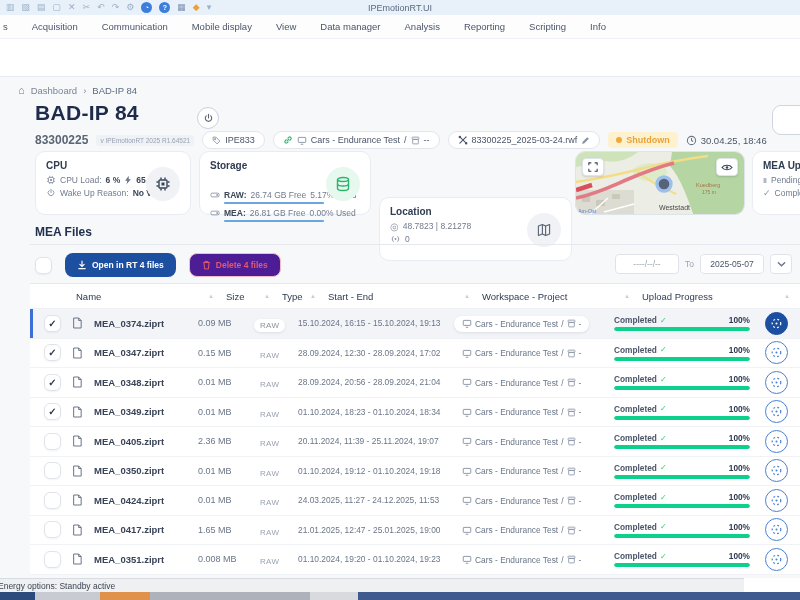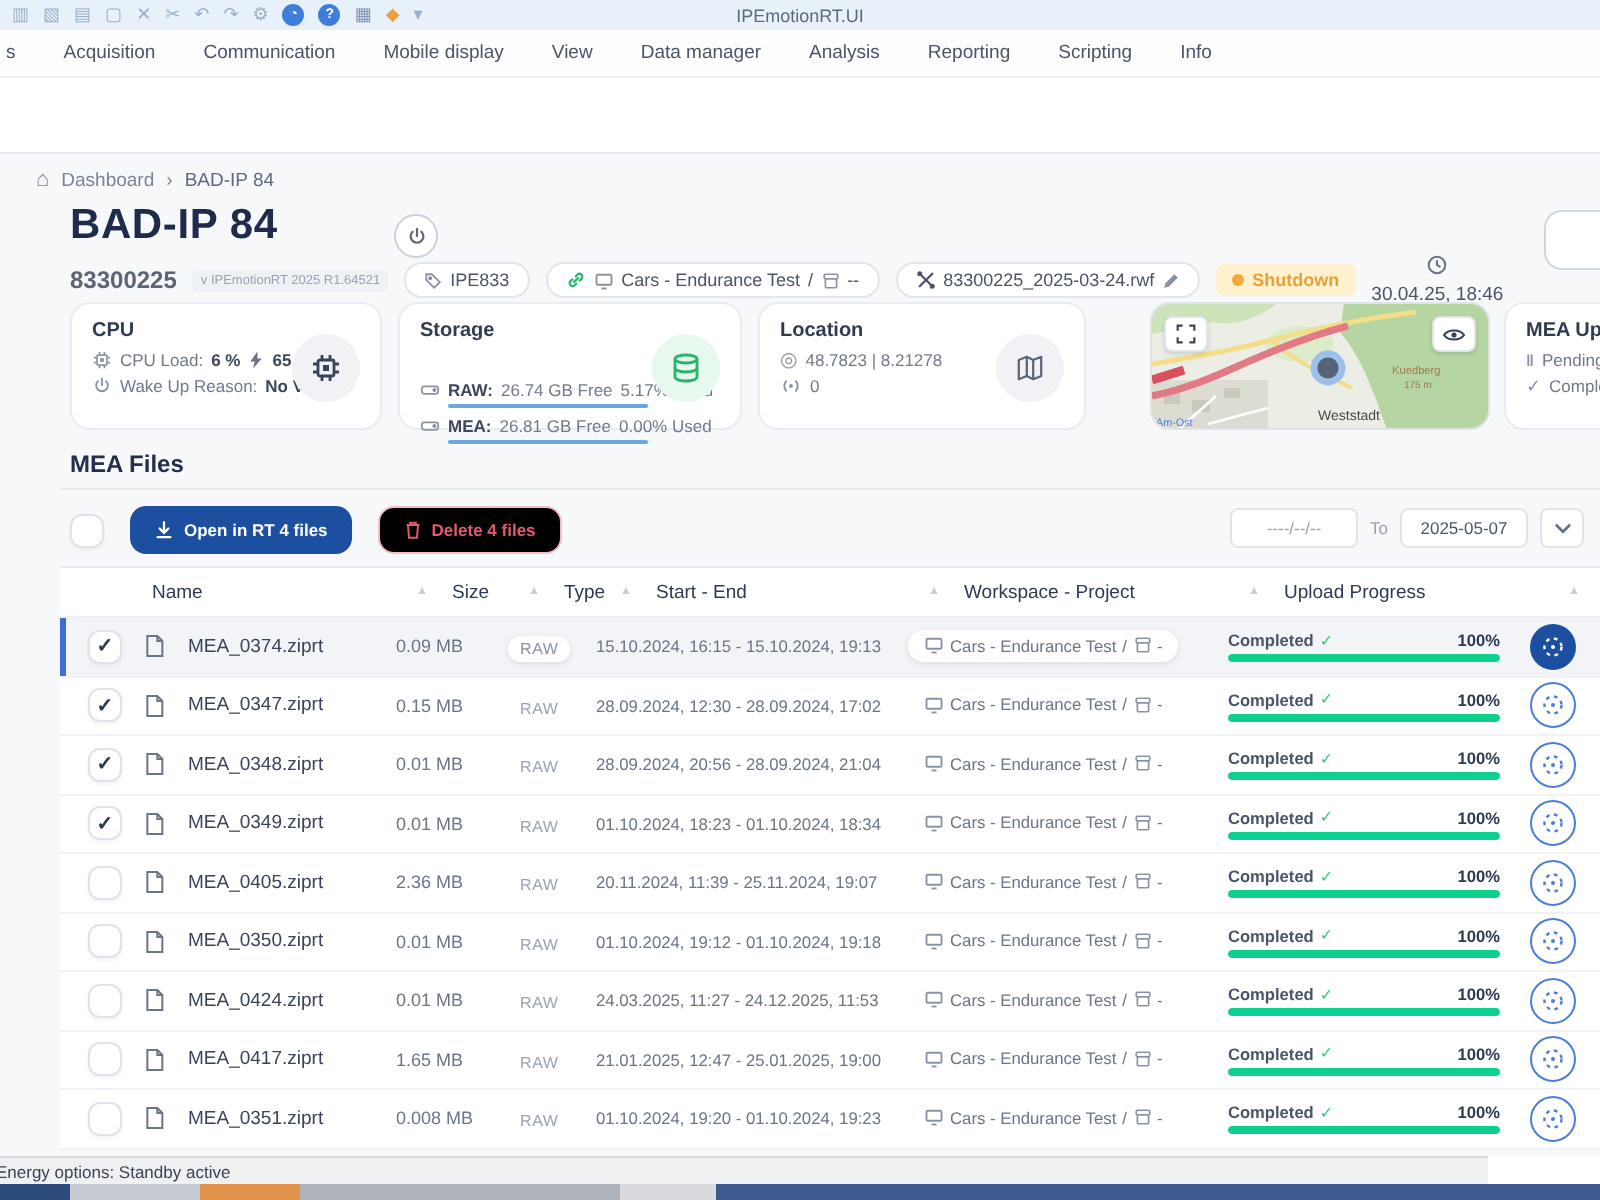--- a/index.html
+++ b/index.html
@@ -26,21 +26,21 @@
 
   .page-title { position:absolute; left:35px; top:24px; font-size:21px; font-weight:800; color:#1e2b4a; letter-spacing:.3px; }
   .power-btn { position:absolute; left:197px; top:30px; width:22px; height:22px; border-radius:50%; border:1px solid #c9d2de; background:#fff; display:flex; align-items:center; justify-content:center; }
 
   .meta-row { position:absolute; left:35px; top:53px; display:flex; align-items:center; gap:8px; height:20px; }
   .serial { font-size:12px; font-weight:700; color:#5b6574; }
   .version-badge { font-size:6.5px; color:#9aa3b2; background:#eef1f5; border-radius:3px; padding:2px 4px; }
   .pill { display:flex; align-items:center; gap:4px; border:1px solid #e2e6ec; background:#fff; border-radius:11px; padding:3px 9px; font-size:9px; color:#4a5568; white-space:nowrap; }
   .badge-status { display:flex; align-items:center; gap:4px; background:#fdf2cd; color:#e9a23b; font-weight:700; font-size:9px; border-radius:4px; padding:3px 8px; }
   .badge-status .dot { width:6px; height:6px; border-radius:50%; background:#f2a93c; }
-  .timestamp { display:flex; align-items:center; gap:4px; font-size:9.5px; color:#4a5568;flex-direction:column; }
+  .timestamp { display:flex; align-items:flex-end; gap:4px; font-size:9.5px; color:#4a5568; }
   .cut-button { position:absolute; left:772px; top:28px; width:60px; height:30px; border:1px solid #cfd6e0; border-radius:9px; background:#fff; }
 
   
   .card { position:absolute; top:74px; height:64px; background:#fff; border:1px solid #e9ecf2; border-radius:10px; padding:8px 10px; }
   .card-title { font-size:10px; font-weight:700; color:#2f3c52; margin-bottom:4px; }
   .card-line { display:flex; align-items:center; gap:4px; font-size:8.5px; color:#707a8c; margin-top:3px; white-space:nowrap; }
   .card-line b { color:#3c4759; font-weight:700; }
   .card-circle { position:absolute; right:10px; top:15px; width:34px; height:34px; border-radius:50%; background:#f0f2f5; display:flex; align-items:center; justify-content:center; }
   .card-circle.green { background:#e7f8ef; }
   .sbar { height:2px; width:100px; background:#d9e7f6; border-radius:1px; margin:2px 0 0 14px; position:relative; overflow:hidden; }
@@ -50,40 +50,40 @@
   .map-btn { position:absolute; width:22px; height:18px; background:#fff; border:1px solid #dfe3ea; border-radius:4px; display:flex; align-items:center; justify-content:center; box-shadow:0 1px 2px rgba(20,30,60,.15); }
 
   
   .section-title { position:absolute; left:35px; top:148px; font-size:12px; font-weight:800; color:#23304d; }
   .section-divider { position:absolute; left:30px; top:167px; width:770px; border-top:1px solid #e5e8ee; }
 
   .files-toolbar { position:absolute; left:35px; top:175px; height:26px; display:flex; align-items:center; gap:13px; }
   .cb { width:17px; height:17px; border:1px solid #e0e4ea; border-radius:6px; background:#fff; box-shadow:0 1px 2px rgba(20,30,60,.06); display:flex; align-items:center; justify-content:center; font-size:10px; font-weight:700; color:#2e3a52; }
   .cb .mark { display:none; }
   .btn-primary { display:flex; align-items:center; gap:5px; height:24px; padding:0 12px; background:#1d4fa1; color:#fff; font-weight:700; font-size:8.5px; border:none; border-radius:8px; }
-  .btn-danger { display:flex; align-items:center; gap:5px; height:24px; padding:0 12px; background:#000000; color:#e05a6e; font-weight:700; font-size:8.5px; border:1px solid #f3bcc6; border-radius:8px; }
+  .btn-danger { display:flex; align-items:center; gap:5px; height:24px; padding:0 12px; background:#4c1d95; color:#e05a6e; font-weight:700; font-size:8.5px; border:1px solid #f3bcc6; border-radius:8px; }
   .date-controls { position:absolute; right:8px; top:177px; display:flex; align-items:center; gap:6px; }
   .date-input { width:64px; height:20px; border:1px solid #e0e4ea; border-radius:4px; background:#fff; font-size:8.5px; color:#9aa3b2; display:flex; align-items:center; justify-content:center; }
   .date-input.value { color:#4a5568; }
   .to-label { font-size:8.5px; color:#9aa3b2; }
   .chev-btn { width:22px; height:20px; border:1px solid #e0e4ea; border-radius:4px; background:#fff; display:flex; align-items:center; justify-content:center; }
 
   
   .table { position:absolute; left:30px; top:206px; width:770px; height:291px; background:#fff; border-top:1px solid #e5e8ee; border-bottom:1px solid #e5e8ee; }
   .thead { display:grid; grid-template-columns:40px 156px 56px 46px 154px 160px 160px 1fr; height:25px; align-items:center; border-bottom:1px solid #eef0f4; }
   .hcell { display:flex; align-items:center; justify-content:space-between; padding-right:12px; font-size:9.5px; font-weight:400; color:#2e3a52; }
   .hcell .sort { font-size:6px; color:#c6ccd8; }
   .hcell.first { padding-left:6px; }
   .trow { display:grid; grid-template-columns:42px 22px 104px 56px 44px 156px 160px 146px 40px; align-items:center; height:29.5px; border-bottom:1px solid #f0f2f6; background:#fff; position:relative; }
   .trow.selected { background:#f2f4f7; }
   .trow.selected::before { content:''; position:absolute; left:0; top:0; bottom:0; width:3px; background:#3b6fd4; }
   .trow .cb { margin-left:14px; }
   .trow.checked .cb .mark { display:block; }
   .c-ficon { color:#6a7587; display:flex; }
-  .c-name { font-size:9.5px; font-weight:400; color:#3a4458; }
+  .c-name { font-size:9.5px; font-weight:700; color:#3a4458; }
   .c-size { font-size:9px; color:#6a7587; }
   .type-pill { font-size:8px; color:#9aa3b2; letter-spacing:.3px; padding:2px 6px; border-radius:8px; }
   .trow.selected .type-pill { background:#fff; box-shadow:0 1px 3px rgba(20,30,60,.10); color:#8a93a2; }
   .c-dates { font-size:8.4px; color:#6a7587; white-space:nowrap; }
   .ws-pill { display:inline-flex; align-items:center; gap:3px; font-size:8.4px; color:#6a7587; padding:3px 8px; border-radius:10px; white-space:nowrap; }
   .trow.selected .ws-pill { background:#fff; box-shadow:0 1px 3px rgba(20,30,60,.10); }
   .c-up { padding-right:10px; }
   .up-line { display:flex; align-items:center; font-size:8.3px; }
   .up-status { color:#4a5568; font-weight:600; }
   .up-check { color:#2ecc71; margin-left:3px; font-size:8px; }
@@ -270,21 +270,21 @@
       </div>
     <div class="card-circle green">
       <svg width="16" height="16" viewBox="0 0 16 16" fill="none" stroke="#27b56a" stroke-width="1.4">
           <ellipse cx="8" cy="3.5" rx="5.5" ry="2"></ellipse>
           <path d="M2.5 3.5v9c0 1.1 2.5 2 5.5 2s5.5-.9 5.5-2v-9"></path>
           <path d="M2.5 8c0 1.1 2.5 2 5.5 2s5.5-.9 5.5-2"></path>
         </svg>
     </div>
   </div>
 
-  <div class="card" style="left:379px; width:164px;">
+  <div class="card" style="left:379px; width:193px;margin-top:46px;">
     <div class="card-title">Location</div>
     <div class="card-line">
       <span style="font-size:10px;color:#8a93a5;line-height:9px;">◎</span>
       <span>48.7823 | 8.21278</span>
     </div>
     <div class="card-line">
       <svg width="11" height="10" viewBox="0 0 16 14" fill="none" stroke="#8a93a5" stroke-width="1.4" stroke-linecap="round">
           <circle cx="8" cy="7" r="1.4" fill="#8a93a5" stroke="none"></circle>
           <path d="M4.5 3.5a5.2 5.2 0 0 0 0 7M11.5 3.5a5.2 5.2 0 0 1 0 7"></path>
         </svg>

